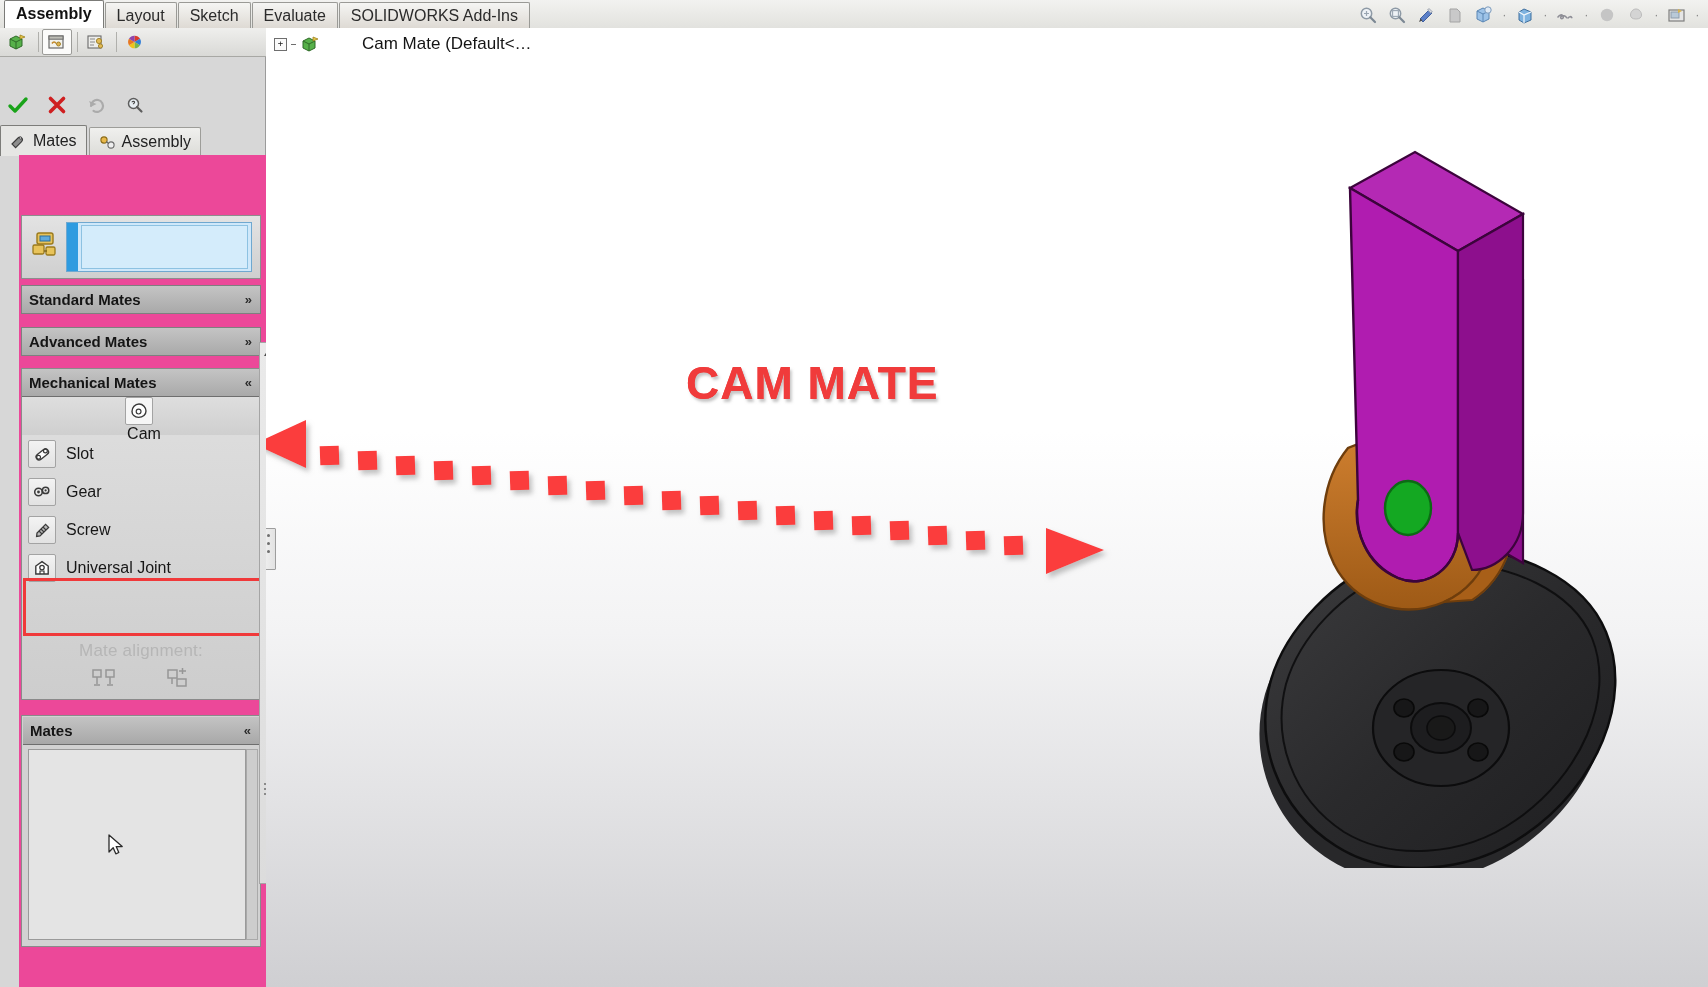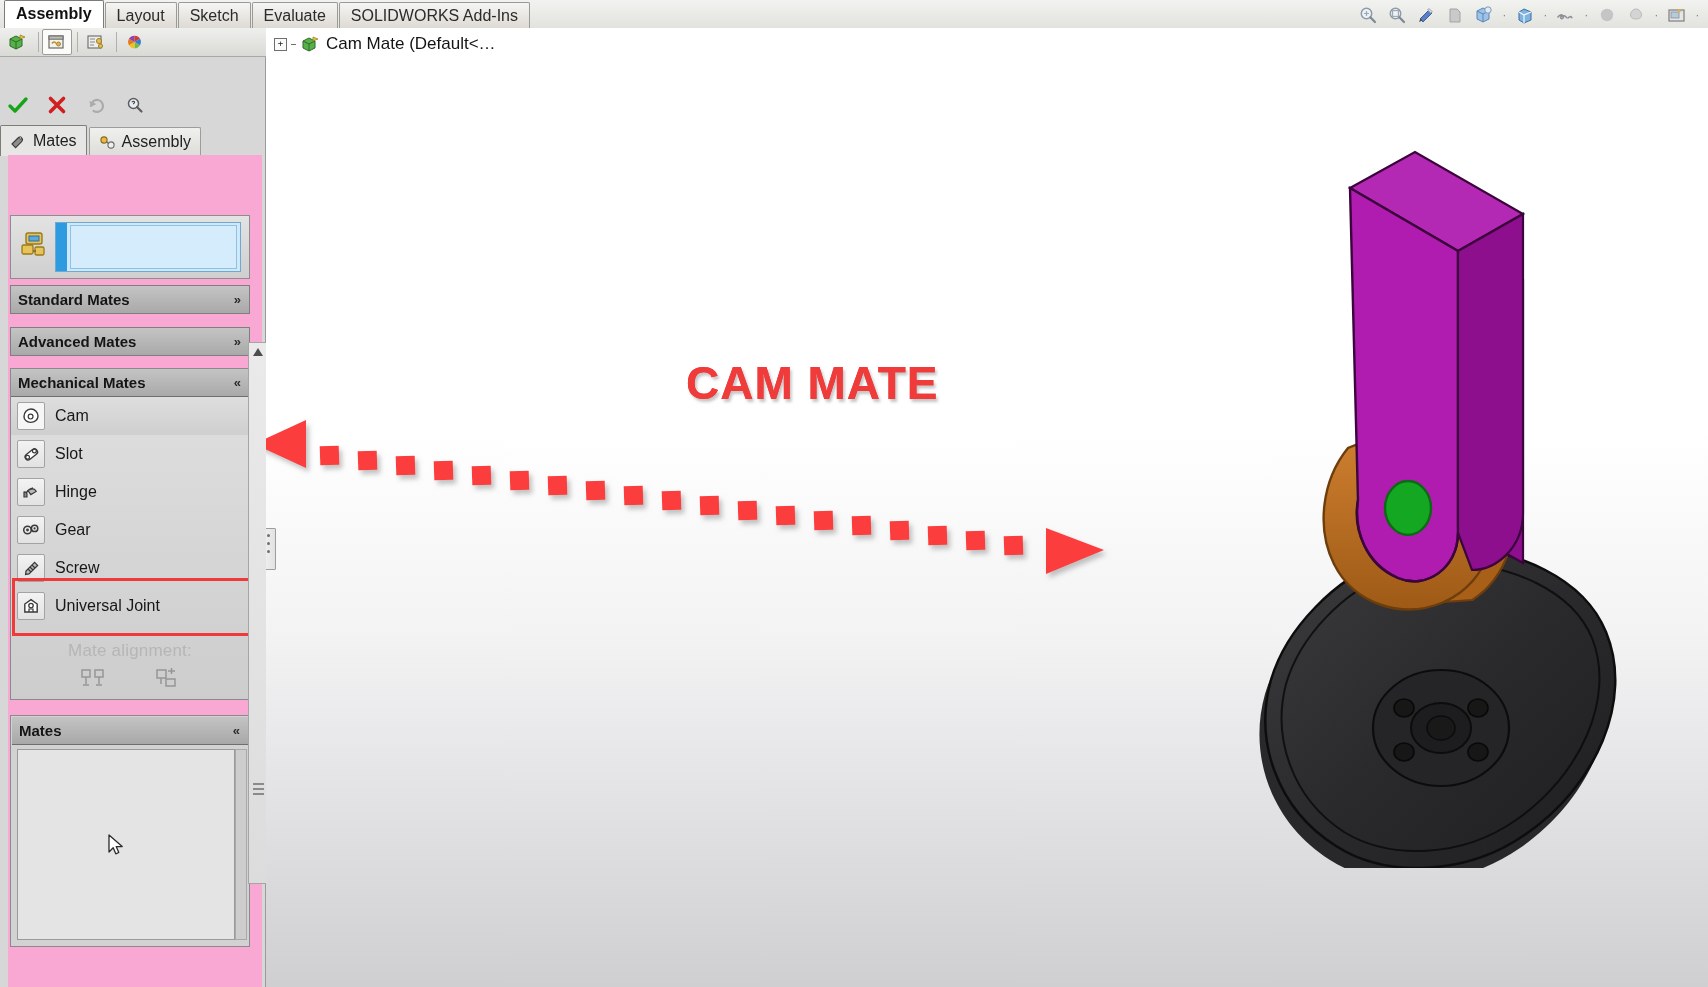--- a/index.html
+++ b/index.html
@@ -76,22 +76,22 @@
   .mtab{
     height:28px;display:flex;align-items:center;gap:5px;padding:0 9px;margin-right:2px;
     font-size:16px;color:#222;
     background:linear-gradient(#f0f0ee,#dcdcd8);
     border:1px solid #9d9d99;border-bottom:none;border-radius:2px 2px 0 0;
   }
   .mtab.active{background:#e6e6e4;border-color:#7d7d7a;height:30px;font-weight:normal;}
 
   
   .pmbody{
-    position:absolute;left:8px;top:127px;width:254px;bottom:0;
-    background:#f9a8d4;
+    position:absolute;left:19px;top:127px;width:254px;bottom:0;
+    background:#ec4899;
   }
 
   
   .selgroup{
     position:absolute;left:2px;top:60px;width:238px;height:62px;
     background:linear-gradient(#e3e3e3,#cfcfcf);
     border:1px solid #8d8d8d;
   }
   .selicon{position:absolute;left:7px;top:12px;width:34px;height:34px;}
   .selfield{
@@ -125,21 +125,21 @@
     position:absolute;left:0;top:0;width:100%;height:27px;
     background:linear-gradient(#c4c4c4,#a9a9a9);
     border-bottom:1px solid #6e6e6e;
     display:flex;align-items:center;
   }
   .mechhdr .lbl{font-size:15px;font-weight:bold;color:#151515;margin-left:7px;}
   .mechhdr .chev{position:absolute;right:8px;font-size:13px;color:#2b2b2b;font-weight:bold;}
 
   .mlist{position:absolute;left:0;top:28px;width:100%;}
   .mitem{height:38px;display:flex;align-items:center;padding-left:6px;}
-  .mitem.selected{background:linear-gradient(#dedede,#cfcfcf);}
+  .mitem.selected{background:linear-gradient(#dedede,#cfcfcf);flex-direction:column;}
   .micon{
     width:26px;height:26px;flex:0 0 26px;margin-right:10px;
     background:linear-gradient(#f3f3f3,#e2e2e2);
     border:1px solid #a3a3a3;border-radius:2px;
     display:flex;align-items:center;justify-content:center;
   }
   .mitem.selected .micon{background:#f6f6f6;}
   .mlabel{font-size:16px;color:#171717;}
 
   .alignlbl{
@@ -185,21 +185,21 @@
     background:linear-gradient(180deg,#ffffff 0%,#ffffff 42%,#f3f3f4 63%,#e3e3e5 80%,#cfcfd2 100%);
     overflow:hidden;
   }
   
   .ftree{position:absolute;left:8px;top:6px;display:flex;align-items:center;gap:4px;}
   .ftree .plusbox{
     width:11px;height:11px;border:1px solid #6e6e6e;background:#fafafa;
     font-size:9px;line-height:9px;text-align:center;color:#222;font-family:"DejaVu Sans Mono",monospace;
   }
   .ftree .dash{width:5px;height:1px;background:#6e6e6e;}
-  .ftree .fname{font-size:17px;color:#141414;white-space:nowrap;}
+  .ftree .fname{font-size:17px;color:#141414;white-space:nowrap;margin-left:36px;}
 
   
   .splitter{
     position:absolute;left:-6px;top:500px;width:14px;height:40px;
     background:linear-gradient(90deg,#f4f4f4,#e2e2e2);
     border:1px solid #9d9d9d;border-radius:1px;
   }
   .splitter div{width:3px;height:3px;background:#6f6f6f;border-radius:50%;margin:5px auto 0;}
 
   
@@ -445,30 +445,20 @@
             </div>
             <div class="mitem">
               <span class="micon">
                 <svg width="20" height="18" viewBox="0 0 20 18">
                   <rect x="3" y="6.5" width="14" height="6" rx="3" fill="#fff" stroke="#3a3a3a" stroke-width="1.4" transform="rotate(-38 10 9)"></rect>
                   <circle cx="6.6" cy="12.2" r="1.9" fill="none" stroke="#3a3a3a" stroke-width="1.2"></circle>
                   <circle cx="13.4" cy="6" r="1.9" fill="none" stroke="#3a3a3a" stroke-width="1.2"></circle>
                 </svg>
               </span>
               <span class="mlabel">Slot</span>
-            </div>
-            <div class="mitem">
-              <span class="micon">
-                <svg width="20" height="18" viewBox="0 0 20 18">
-                  <path d="M4 13c1-4 4-7 8-8" stroke="#3a3a3a" stroke-width="1.4" fill="none"></path>
-                  <path d="M3 9c1.6-.3 3 .8 3 2.4V14H3z" fill="#8d8d8d" stroke="#3a3a3a" stroke-width="1.2"></path>
-                  <path d="M7 7.6c2-1.6 4.6-2.2 6.6-1.2l1.6 2-5.4 3.2z" fill="#b9b9b9" stroke="#3a3a3a" stroke-width="1.2"></path>
-                </svg>
-              </span>
-              <span class="mlabel">Hinge</span>
             </div>
             <div class="mitem">
               <span class="micon">
                 <svg width="20" height="18" viewBox="0 0 20 18">
                   <circle cx="6.5" cy="9" r="3.8" fill="none" stroke="#3a3a3a" stroke-width="1.5"></circle>
                   <circle cx="6.5" cy="9" r="1.4" fill="#3a3a3a"></circle>
                   <circle cx="13.6" cy="7.4" r="3.2" fill="none" stroke="#3a3a3a" stroke-width="1.5"></circle>
                   <circle cx="13.6" cy="7.4" r="1.1" fill="#3a3a3a"></circle>
                   <path d="M9.8 9.4l1.2-1" stroke="#3a3a3a" stroke-width="1.4"></path>
                 </svg>

